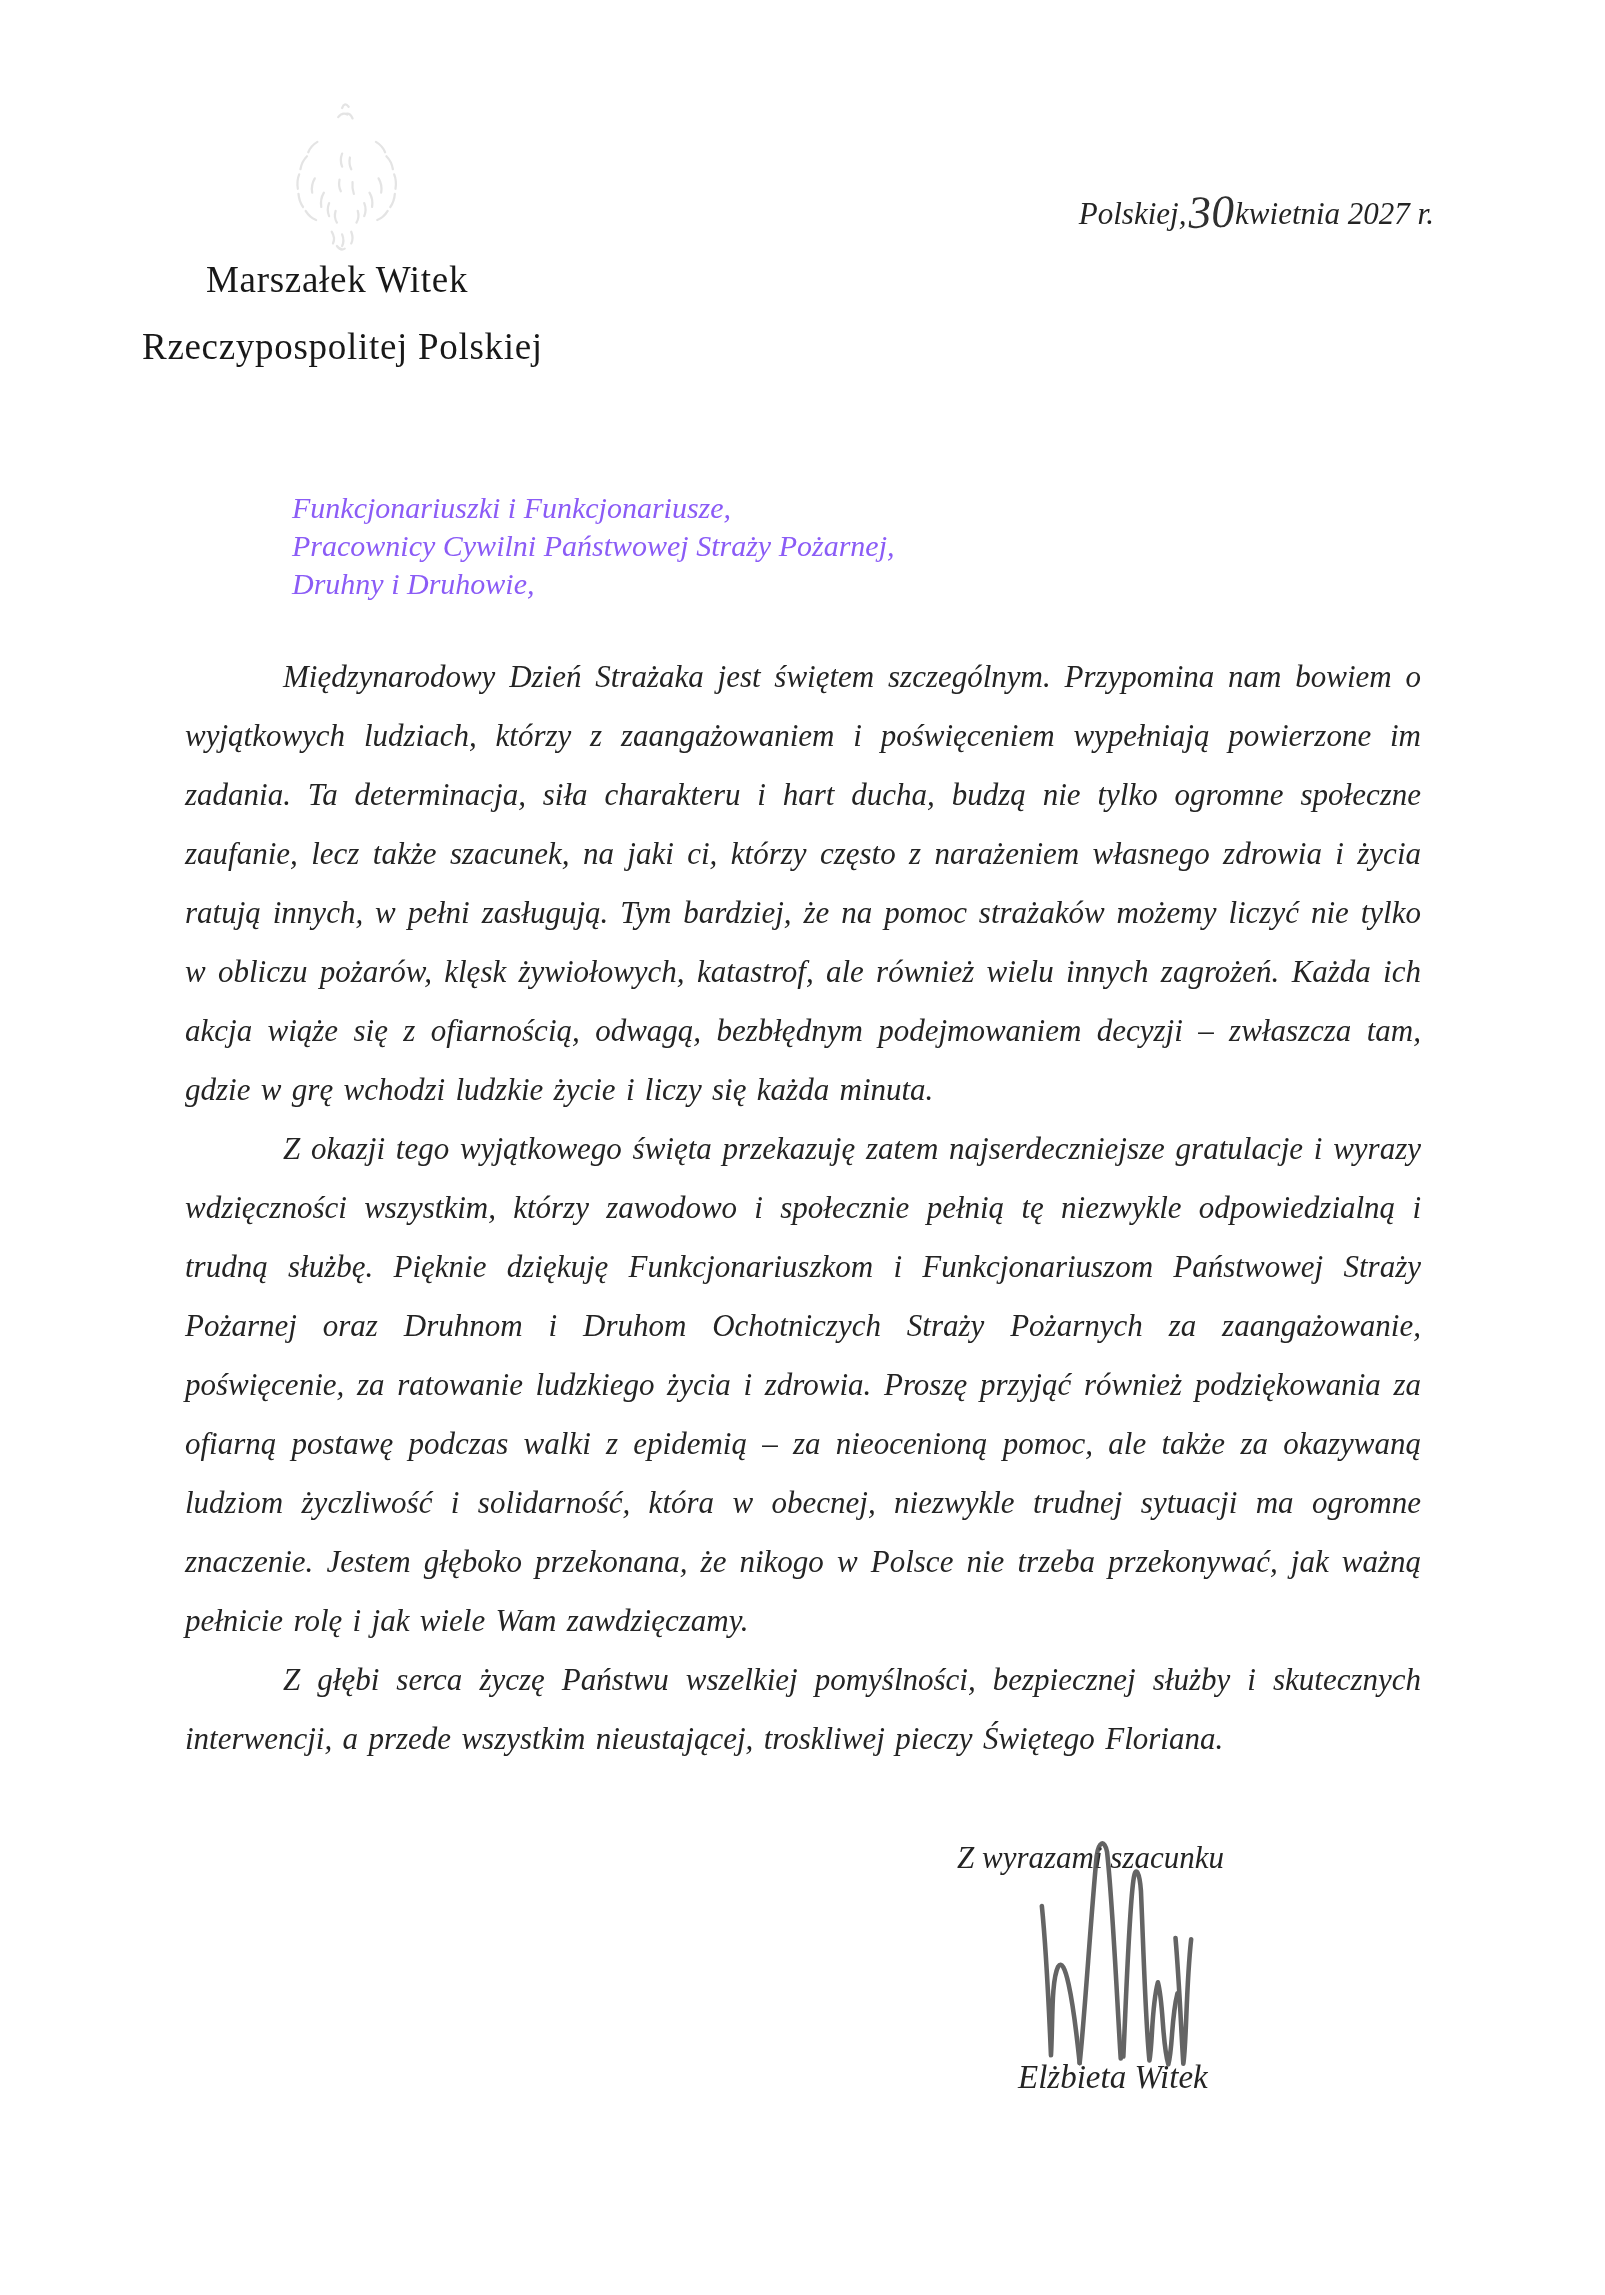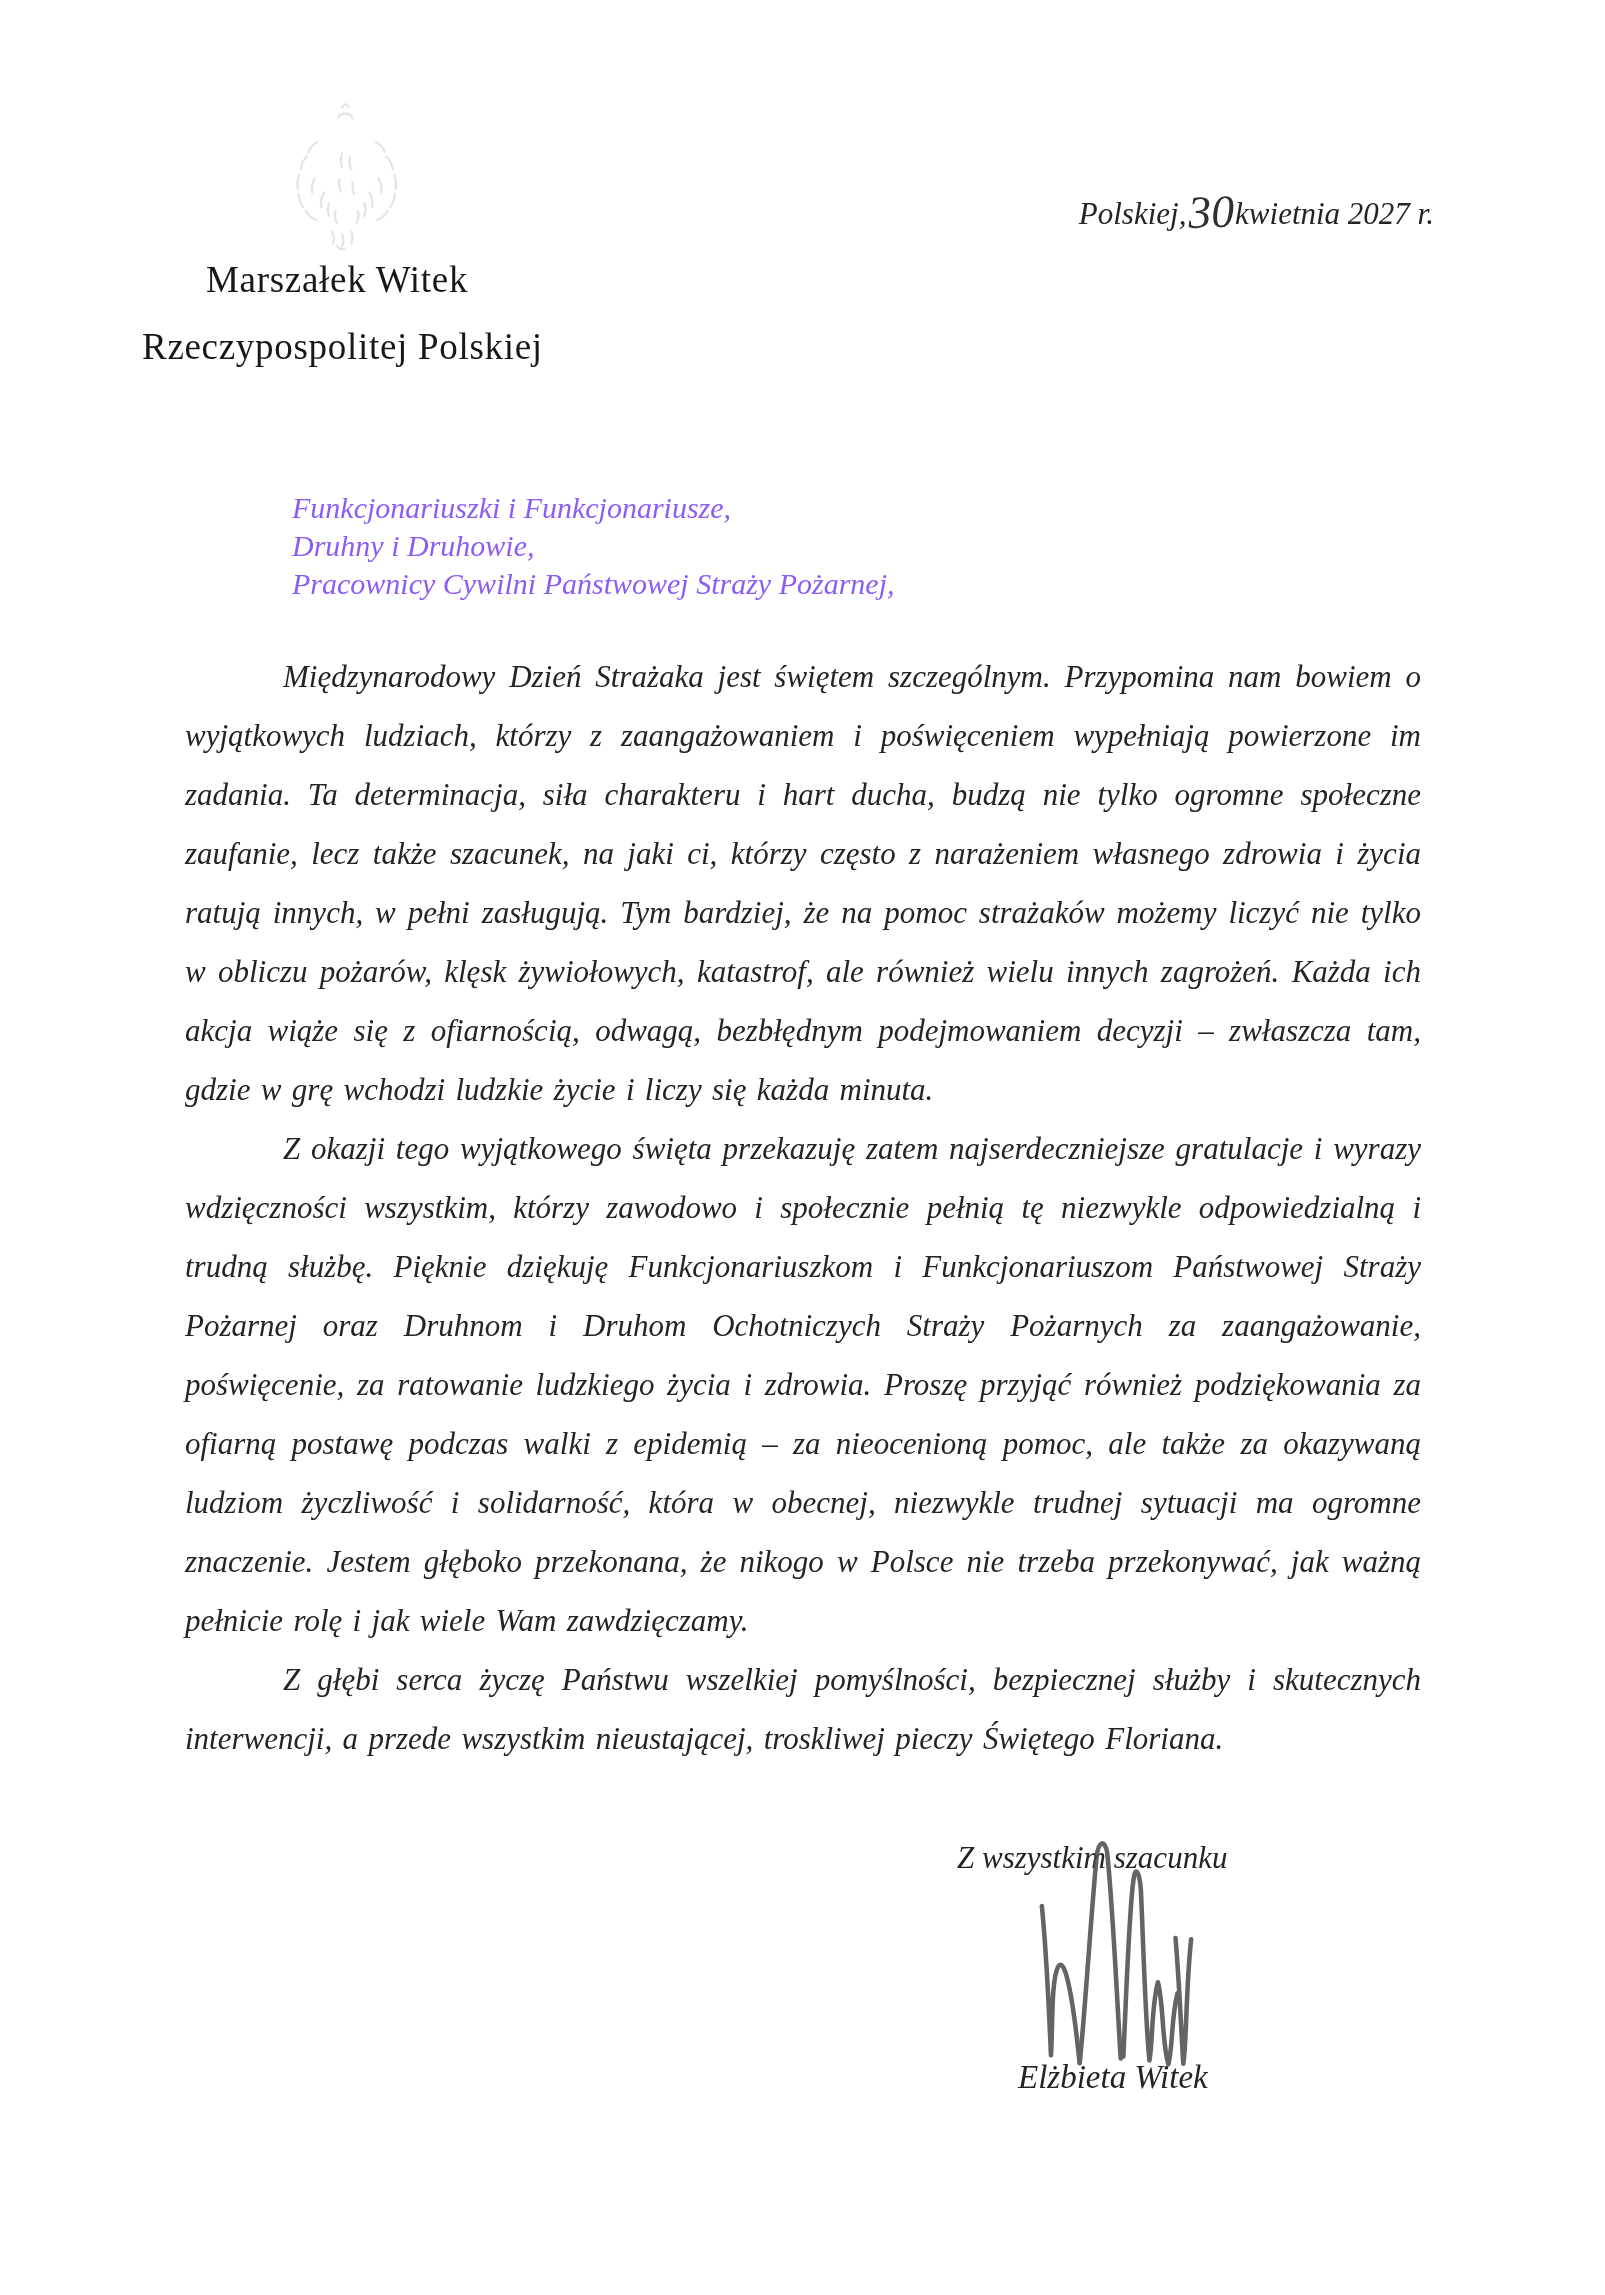--- a/index.html
+++ b/index.html
@@ -165,31 +165,31 @@
 
   <div class="date-line">
     <span>Polskiej,</span><span class="day">30</span><span>kwietnia 2027 r.</span>
   </div>
 
   <div class="sender-line1">Marszałek Witek</div>
   <div class="sender-line2">Rzeczypospolitej Polskiej</div>
 
   <div class="salutation">
     <div>Funkcjonariuszki i Funkcjonariusze,</div>
+    <div>Pracownicy Cywilni Państwowej Straży Pożarnej,</div>
     <div>Druhny i Druhowie,</div>
-    <div>Pracownicy Cywilni Państwowej Straży Pożarnej,</div>
   </div>
 
   <div class="body-text">
     <p>Międzynarodowy Dzień Strażaka jest świętem szczególnym. Przypomina nam bowiem o wyjątkowych ludziach, którzy z zaangażowaniem i poświęceniem wypełniają powierzone im zadania. Ta determinacja, siła charakteru i hart ducha, budzą nie tylko ogromne społeczne zaufanie, lecz także szacunek, na jaki ci, którzy często z narażeniem własnego zdrowia i życia ratują innych, w pełni zasługują. Tym bardziej, że na pomoc strażaków możemy liczyć nie tylko w obliczu pożarów, klęsk żywiołowych, katastrof, ale również wielu innych zagrożeń. Każda ich akcja wiąże się z ofiarnością, odwagą, bezbłędnym podejmowaniem decyzji – zwłaszcza tam, gdzie w grę wchodzi ludzkie życie i liczy się każda minuta.</p>
     <p>Z okazji tego wyjątkowego święta przekazuję zatem najserdeczniejsze gratulacje i wyrazy wdzięczności wszystkim, którzy zawodowo i społecznie pełnią tę niezwykle odpowiedzialną i trudną służbę. Pięknie dziękuję Funkcjonariuszkom i Funkcjonariuszom Państwowej Straży Pożarnej oraz Druhnom i Druhom Ochotniczych Straży Pożarnych za zaangażowanie, poświęcenie, za ratowanie ludzkiego życia i zdrowia. Proszę przyjąć również podziękowania za ofiarną postawę podczas walki z epidemią – za nieocenioną pomoc, ale także za okazywaną ludziom życzliwość i solidarność, która w obecnej, niezwykle trudnej sytuacji ma ogromne znaczenie. Jestem głęboko przekonana, że nikogo w Polsce nie trzeba przekonywać, jak ważną pełnicie rolę i jak wiele Wam zawdzięczamy.</p>
     <p>Z głębi serca życzę Państwu wszelkiej pomyślności, bezpiecznej służby i skutecznych interwencji, a przede wszystkim nieustającej, troskliwej pieczy Świętego Floriana.</p>
   </div>
 
-  <div class="closing">Z wszystkim szacunku</div>
+  <div class="closing">Z wyrazami szacunku</div>
 
   <svg class="signature-svg" viewBox="0 0 500 420" xmlns="http://www.w3.org/2000/svg">
     <g fill="none" stroke="#4f4f4f" stroke-width="7" stroke-linecap="round" stroke-linejoin="round" opacity="0.88">
       <path d="M147 121 C152 170 158 280 161 350 C164 300 161 237 172 214 C182 197 194 255 205 362"></path>
       <path d="M205 362 C212 300 222 140 231 45 C234 22 243 18 247 38 C256 120 263 280 268 355"></path>
       <path d="M272 352 C276 270 281 120 288 78 C291 58 297 70 299 98 C303 190 306 300 312 358 C317 332 315 275 325 238 C334 272 331 330 341 364 C348 338 345 295 355 255"></path>
       <path d="M352 170 C358 240 361 320 364 363 C369 330 368 245 376 172"></path>
     </g>
   </svg>
 

